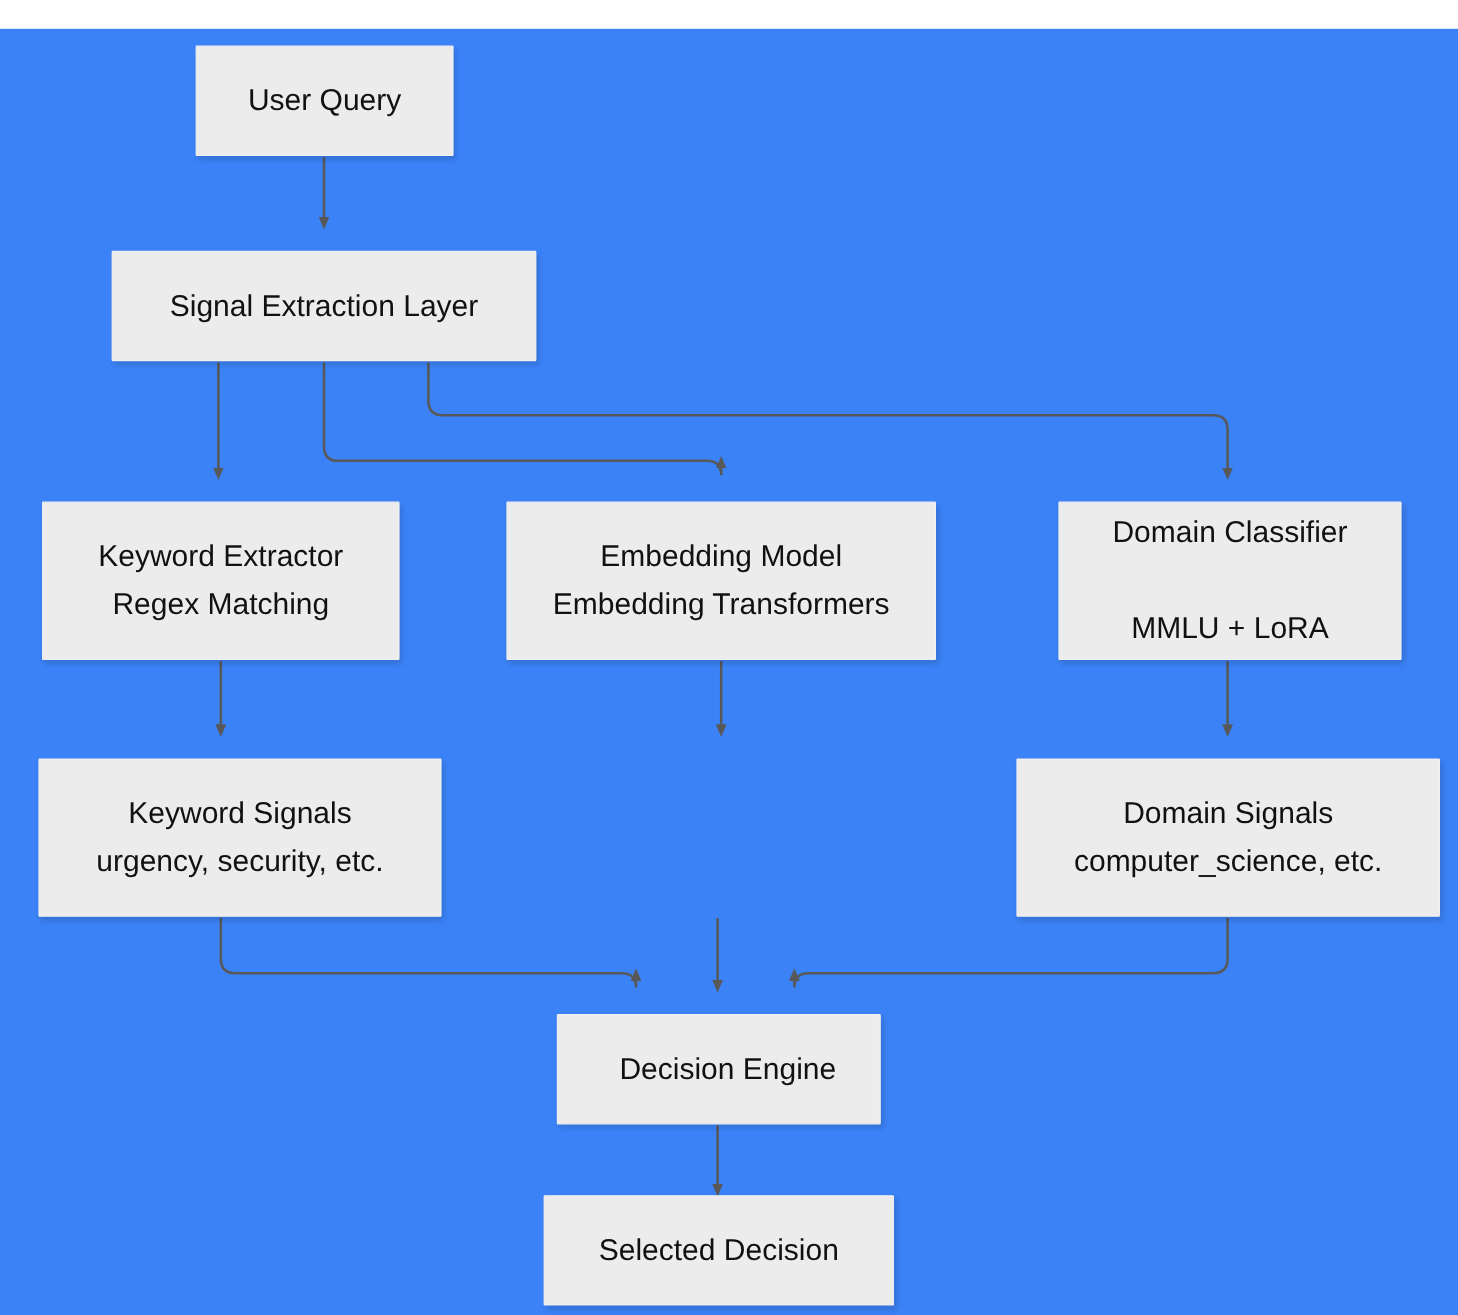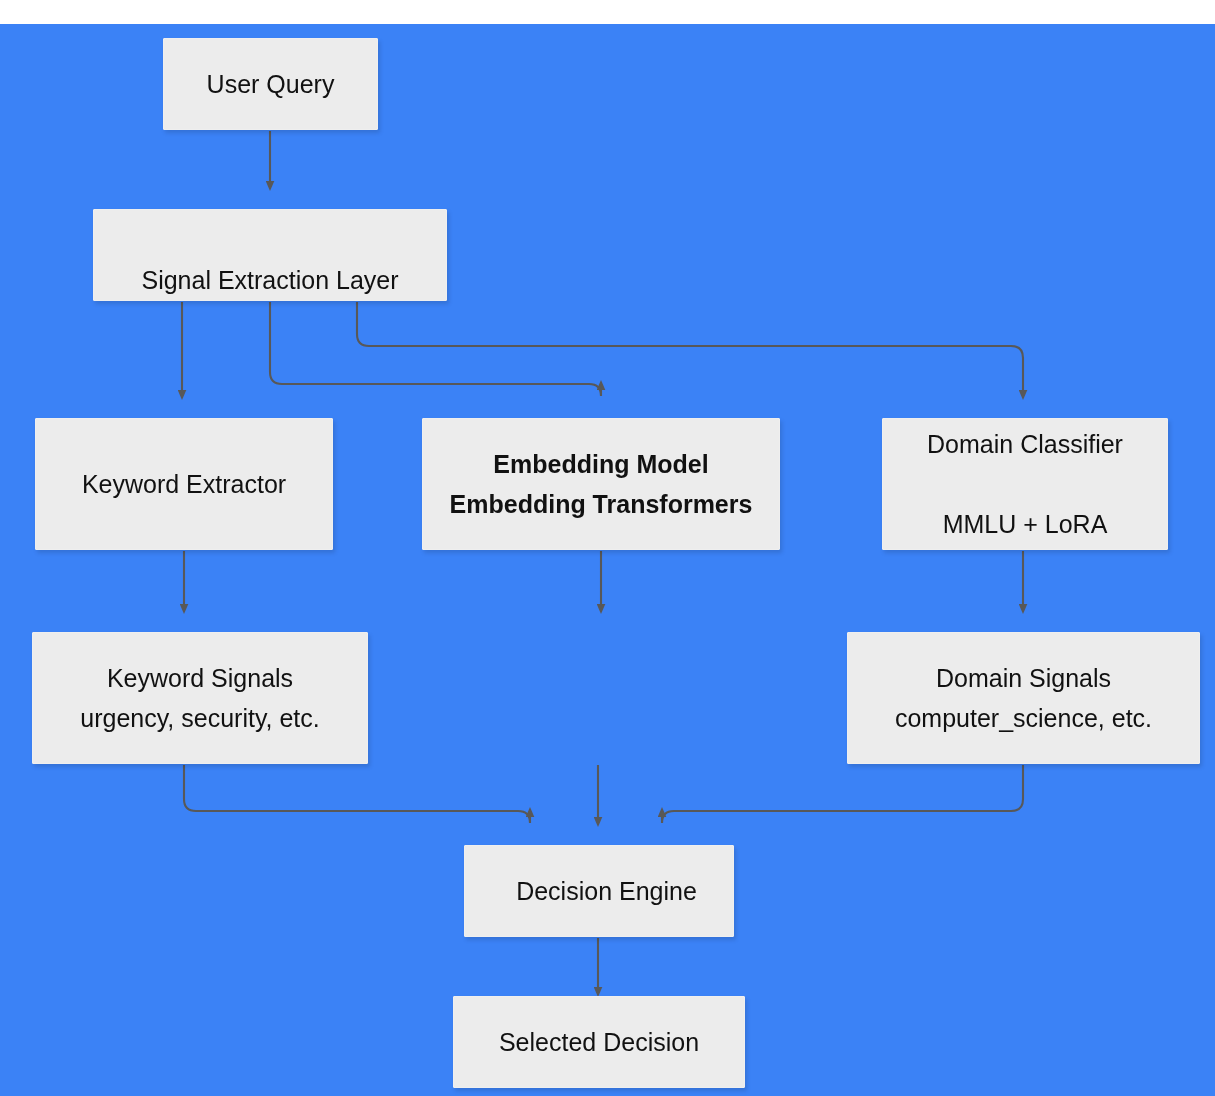--- a/index.html
+++ b/index.html
@@ -87,29 +87,30 @@
       <path d="M1023,741 L1023,775 Q1023,787 1011,787 L674,787 Q662,787 662,799 L662,793" marker-end="url(#arrowhead)"></path>
 
       <path d="M598,914 L598,963" marker-end="url(#arrowhead)"></path>
     </g>
   </svg>
 
   <div class="node" style="left:163px; top:14px; width:215px; height:92px;">
     <span class="line">User Query</span>
   </div>
 
-  <div class="node" style="left:93px; top:185px; width:354px; height:92px;justify-content:flex-end;">
+  <div class="node" style="left:93px; top:185px; width:354px; height:92px;">
     <span class="line">Signal Extraction Layer</span>
   </div>
 
   <div class="node two-line" style="left:35px; top:394px; width:298px; height:132px;">
     <span class="line">Keyword Extractor</span>
+    <span class="line">Regex Matching</span>
   </div>
 
-  <div class="node two-line" style="left:422px; top:394px; width:358px; height:132px;font-weight:bold;">
+  <div class="node two-line" style="left:422px; top:394px; width:358px; height:132px;">
     <span class="line">Embedding Model</span>
     <span class="line">Embedding Transformers</span>
   </div>
 
   <div class="node two-line" style="left:882px; top:394px; width:286px; height:132px;gap:40px;">
     <span class="line">Domain Classifier</span>
     <span class="line">MMLU + LoRA</span>
   </div>
 
   <div class="node two-line" style="left:32px; top:608px; width:336px; height:132px;">

